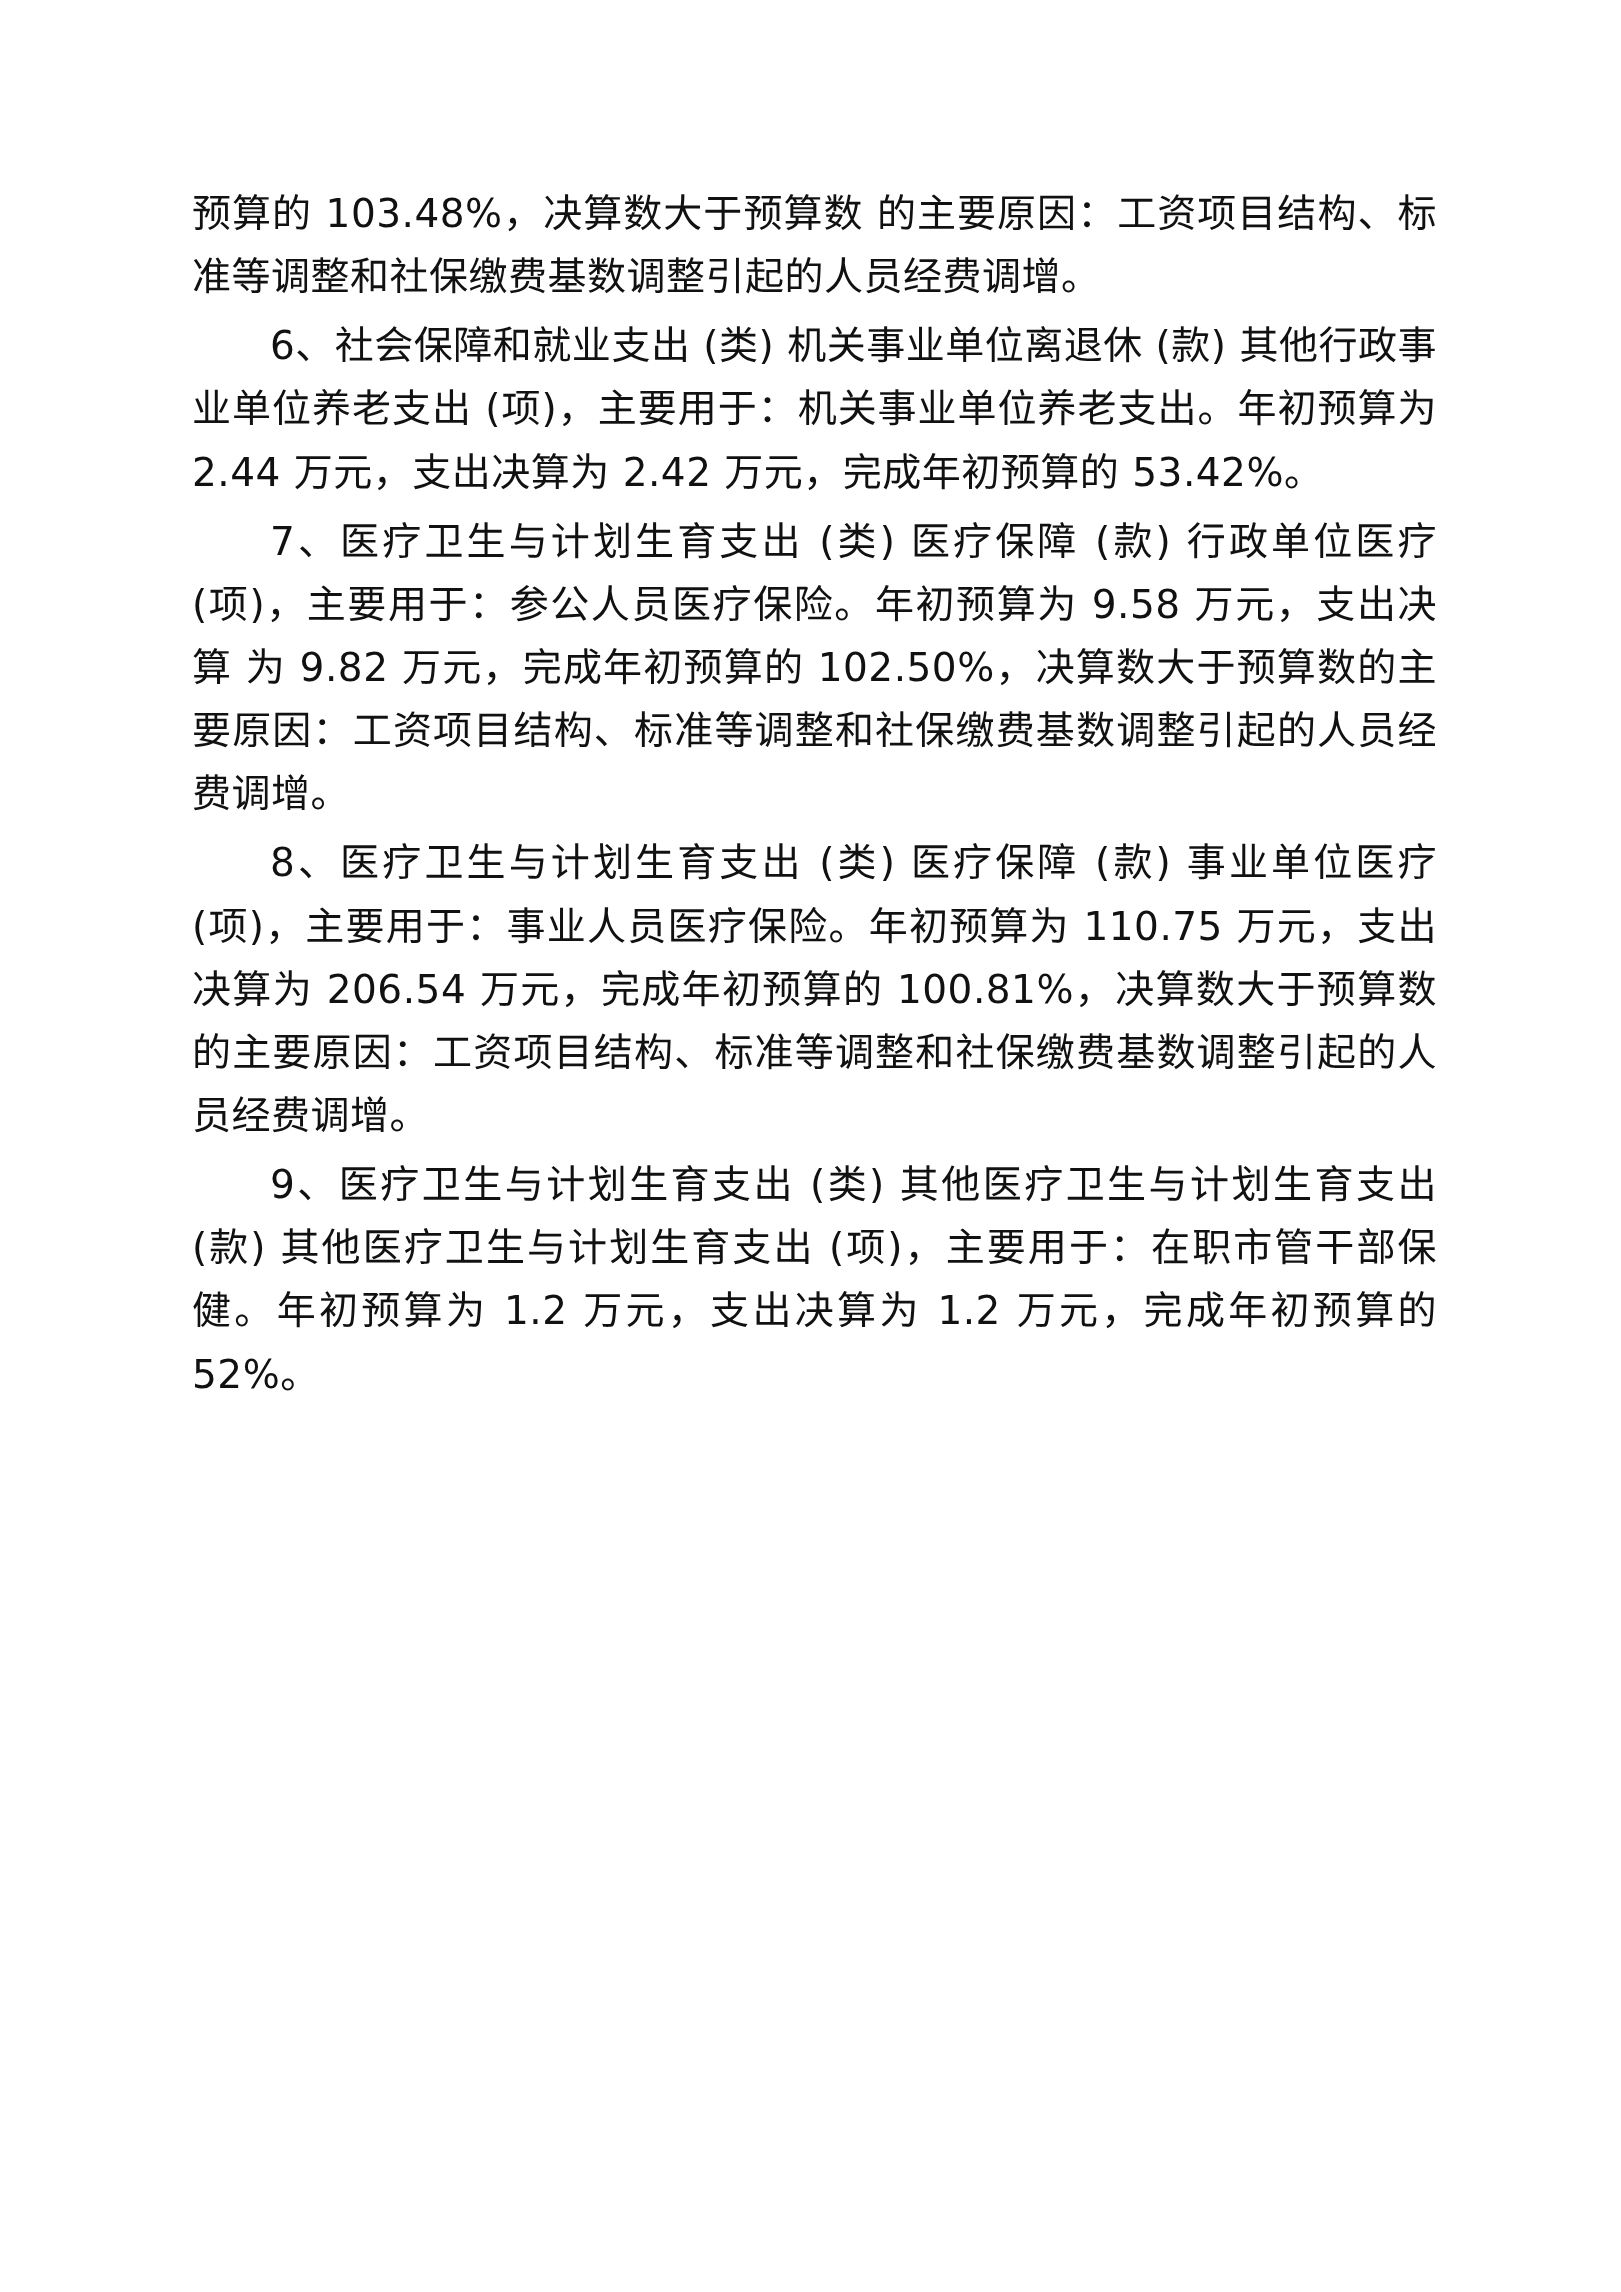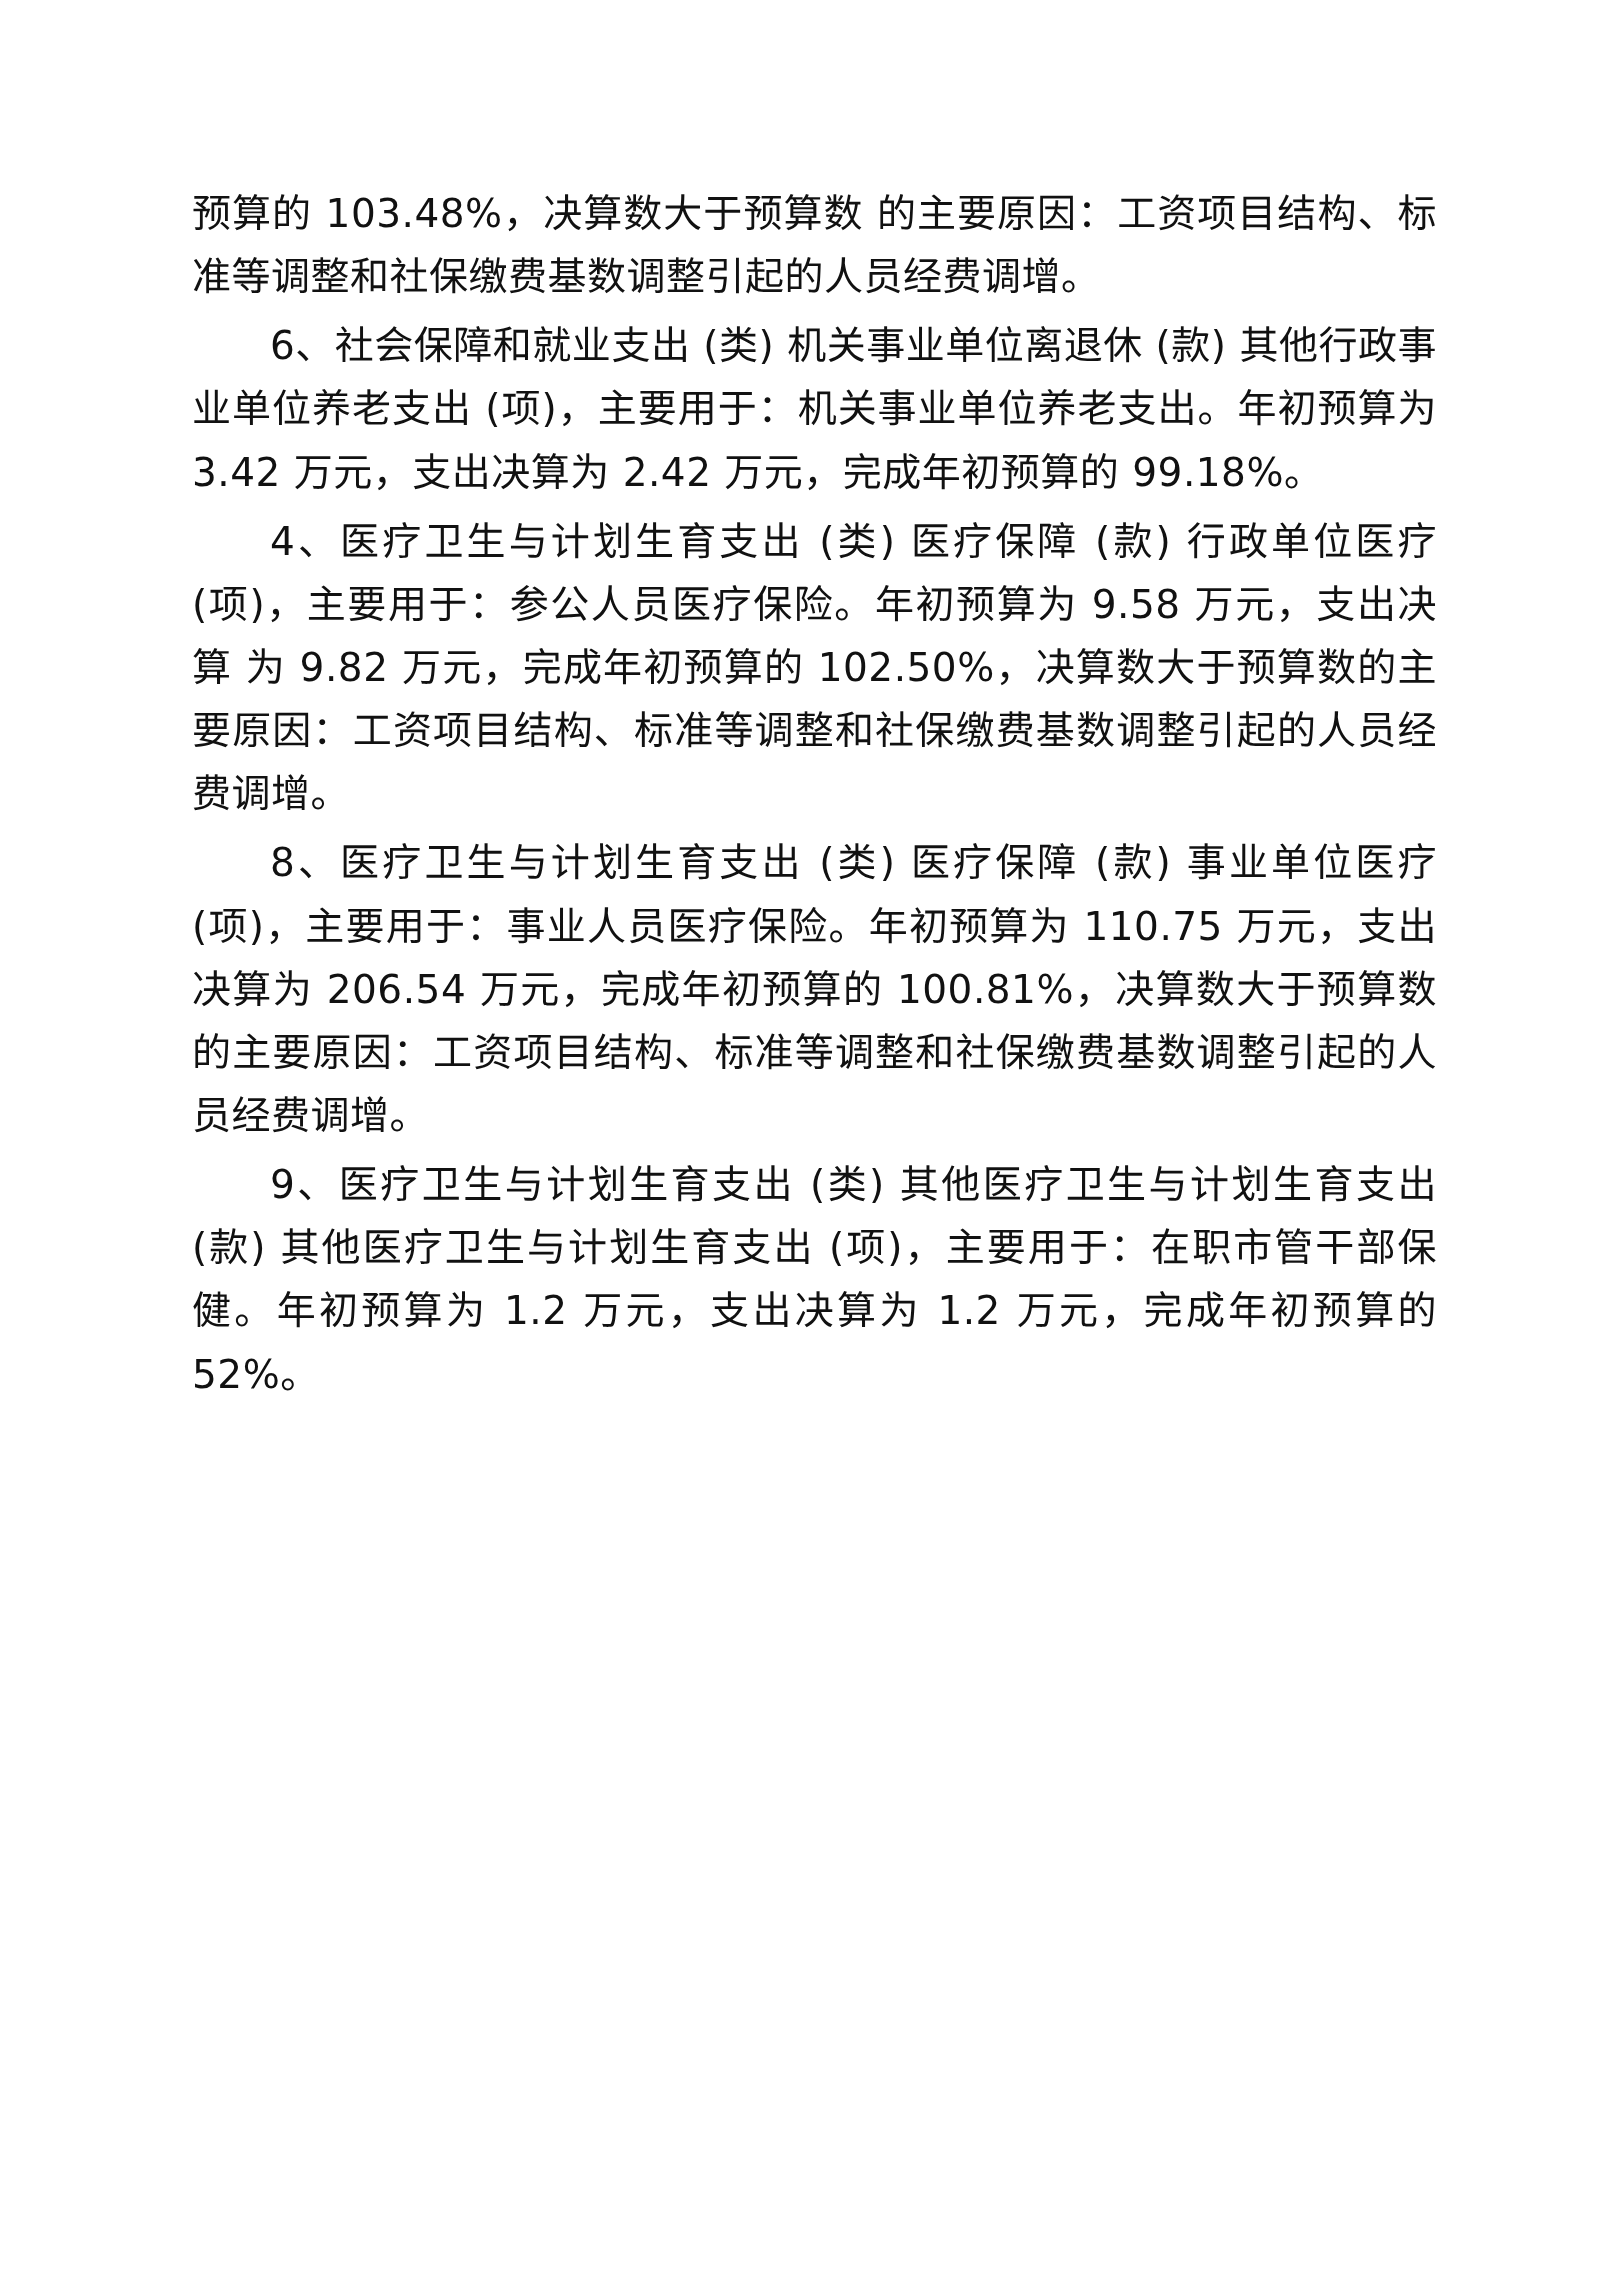--- a/index.html
+++ b/index.html
@@ -40,19 +40,19 @@
   .para.continuation {
     text-indent: 0;
   }
 </style>
 </head>
 <body>
 
 <div class="page">
   <div class="content">
     <p class="para continuation">预算的 103.48%，决算数大于预算数 的主要原因：工资项目结构、标准等调整和社保缴费基数调整引起的人员经费调增。</p>
-    <p class="para indent">6、社会保障和就业支出 (类) 机关事业单位离退休 (款) 其他行政事业单位养老支出 (项)，主要用于：机关事业单位养老支出。年初预算为 3.42 万元，支出决算为 2.42 万元，完成年初预算的 99.18%。</p>
-    <p class="para indent">4、医疗卫生与计划生育支出 (类) 医疗保障 (款) 行政单位医疗 (项)，主要用于：参公人员医疗保险。年初预算为 9.58 万元，支出决算 为 9.82 万元，完成年初预算的 102.50%，决算数大于预算数的主要原因：工资项目结构、标准等调整和社保缴费基数调整引起的人员经费调增。</p>
+    <p class="para indent">6、社会保障和就业支出 (类) 机关事业单位离退休 (款) 其他行政事业单位养老支出 (项)，主要用于：机关事业单位养老支出。年初预算为 2.44 万元，支出决算为 2.42 万元，完成年初预算的 53.42%。</p>
+    <p class="para indent">7、医疗卫生与计划生育支出 (类) 医疗保障 (款) 行政单位医疗 (项)，主要用于：参公人员医疗保险。年初预算为 9.58 万元，支出决算 为 9.82 万元，完成年初预算的 102.50%，决算数大于预算数的主要原因：工资项目结构、标准等调整和社保缴费基数调整引起的人员经费调增。</p>
     <p class="para indent">8、医疗卫生与计划生育支出 (类) 医疗保障 (款) 事业单位医疗 (项)，主要用于：事业人员医疗保险。年初预算为 110.75 万元，支出决算为 206.54 万元，完成年初预算的 100.81%，决算数大于预算数 的主要原因：工资项目结构、标准等调整和社保缴费基数调整引起的人员经费调增。</p>
     <p class="para indent">9、医疗卫生与计划生育支出 (类) 其他医疗卫生与计划生育支出 (款) 其他医疗卫生与计划生育支出 (项)，主要用于：在职市管干部保健。年初预算为 1.2 万元，支出决算为 1.2 万元，完成年初预算的 52%。</p>
   </div>
 </div>
 
 
 </body></html>

